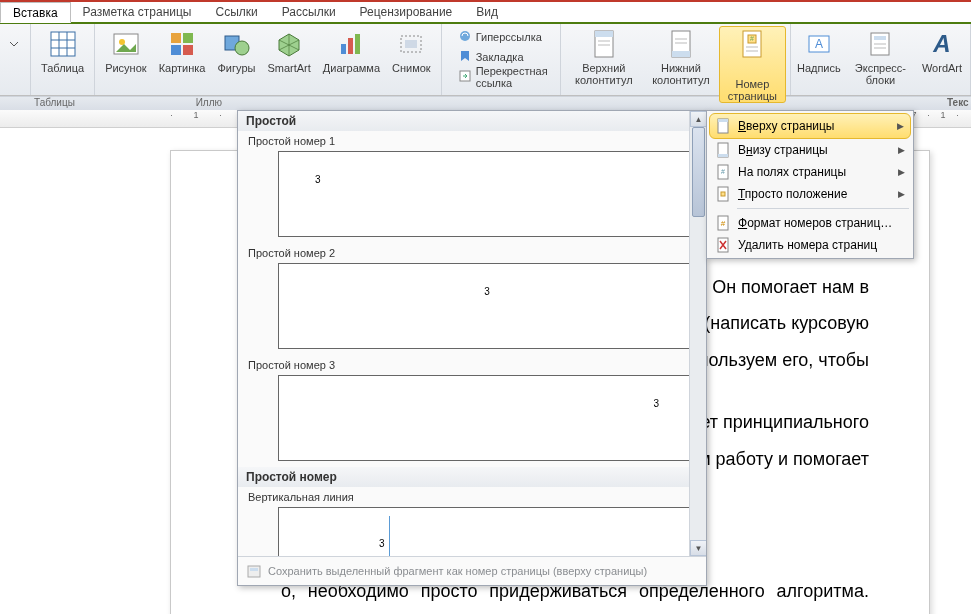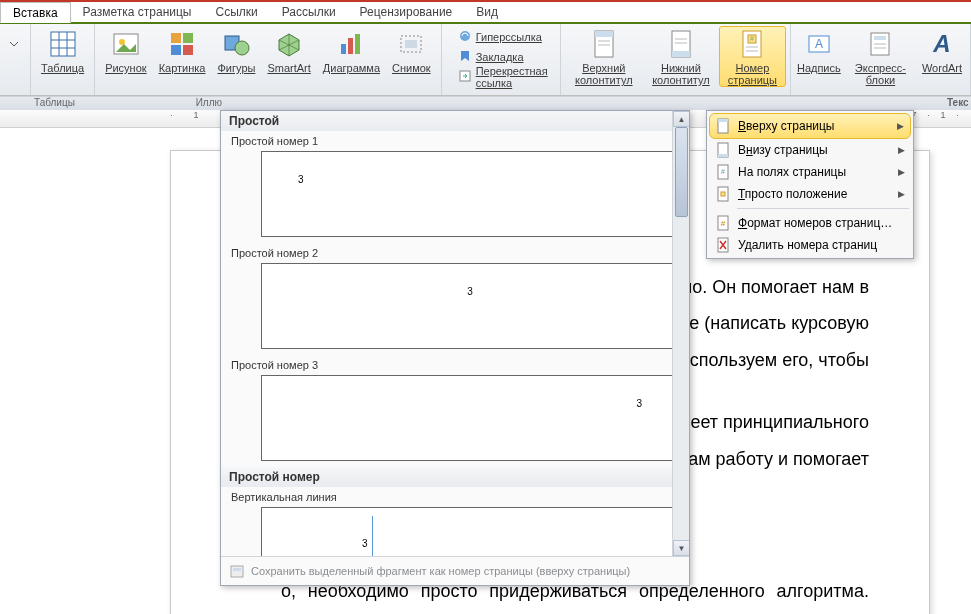--- a/index.html
+++ b/index.html
@@ -2,34 +2,34 @@
 <html><head>
 <meta charset="utf-8">
 <style>
 *{box-sizing:border-box;margin:0;padding:0;font-family:"Segoe UI",Tahoma,sans-serif;}
 html,body{width:971px;height:614px;overflow:hidden;background:#fff;}
 .topbar{height:2px;background:#c0392b;}
 .tabs{display:flex;height:22px;background:#fff;border-bottom:2px solid #4d7c0f;font-size:12px;color:#444;}
 .tab{padding:3px 12px 0 12px;cursor:pointer;}
 .tab.active{border:1px solid #bfbfbf;border-bottom:1px solid #fff;background:#fff;color:#000;margin-bottom:-1px;}
 .ribbon{display:flex;height:72px;background:linear-gradient(#f6f7f9,#e6eaef);border-bottom:1px solid #bfbfbf;font-size:11px;color:#3b3b3b;}
-.grp{display:flex;align-items:flex-start;padding:2px 4px 0 4px;border-right:1px solid #cfd4db;height:100%;text-decoration:underline;}
+.grp{display:flex;align-items:flex-start;padding:2px 4px 0 4px;border-right:1px solid #cfd4db;height:100%;}
 .bigbtn{display:flex;flex-direction:column;align-items:center;justify-content:flex-start;padding:2px 6px 0 6px;min-width:48px;cursor:pointer;text-align:center;line-height:1.1;}
 .bigbtn .ico{width:32px;height:32px;margin-bottom:2px;display:flex;align-items:center;justify-content:center;}
-.bigbtn.active{background:linear-gradient(#fff1b8,#ffdd6f);border:1px solid #e5b82e;border-radius:3px;padding:1px 5px 0 5px;}
+.bigbtn.active{background:linear-gradient(#fff1b8,#ffdd6f);border:1px solid #e5b82e;border-radius:3px;padding:1px 5px 0 5px;gap:16px;}
 .smallstack{display:flex;flex-direction:column;justify-content:flex-start;padding:2px 4px 0 8px;gap:2px;}
 .smallbtn{display:flex;align-items:center;gap:4px;font-size:11px;height:18px;cursor:pointer;padding:0 4px;}
 .grpbar{height:14px;background:linear-gradient(#e6eaef,#d9dee6);border-top:1px solid #cfd4db;font-size:10px;color:#666;display:flex;}
 .grpbar span{padding:0 0 0 6px;}
 .workspace{position:relative;height:520px;background:#fff;}
 .ruler{height:18px;background:linear-gradient(#fbfbfb,#ececec);border-bottom:1px solid #cfcfcf;font-size:9px;color:#666;padding-left:170px;letter-spacing:9px;white-space:nowrap;overflow:hidden;}
 .page{position:absolute;left:170px;top:40px;width:760px;height:470px;background:#fff;border:1px solid #c9c9c9;box-shadow:2px 2px 6px rgba(0,0,0,0.15);padding:120px 60px 20px 110px;font-family:"Times New Roman",serif;font-size:18px;line-height:1.8;color:#000;}
 .page p{margin-bottom:4px;text-align:justify;}
 
-.gallery{position:absolute;left:220px;top:0;width:470px;height:476px;background:#fafafa;border:1px solid #a0a7b3;box-shadow:2px 2px 6px rgba(0,0,0,0.25);display:flex;flex-direction:column;font-size:11px;}
+.gallery{position:absolute;left:237px;top:0;width:470px;height:476px;background:#fafafa;border:1px solid #a0a7b3;box-shadow:2px 2px 6px rgba(0,0,0,0.25);display:flex;flex-direction:column;font-size:11px;}
 .gal-body{flex:1;overflow:hidden;position:relative;}
 .gal-cat{background:linear-gradient(#f5f6f8,#e8ebef);padding:3px 8px;font-weight:bold;color:#333;font-size:12px;}
 .gal-item-label{padding:4px 0 2px 10px;color:#333;}
 .gal-preview{margin:2px 10px 6px 40px;height:86px;border:1px solid #666;background:#fff;position:relative;}
 .gal-preview.left .num{position:absolute;left:36px;top:22px;font-size:10px;}
 .gal-preview.center .num{position:absolute;left:50%;top:22px;transform:translateX(-50%);font-size:10px;}
 .gal-preview.right .num{position:absolute;right:36px;top:22px;font-size:10px;}
 .gal-preview.vert{height:70px;}
 .gal-preview.vert .bar{position:absolute;left:110px;top:8px;width:1px;height:54px;background:#5b9bd5;}
 .gal-preview.vert .num{position:absolute;left:100px;top:30px;font-size:10px;}

